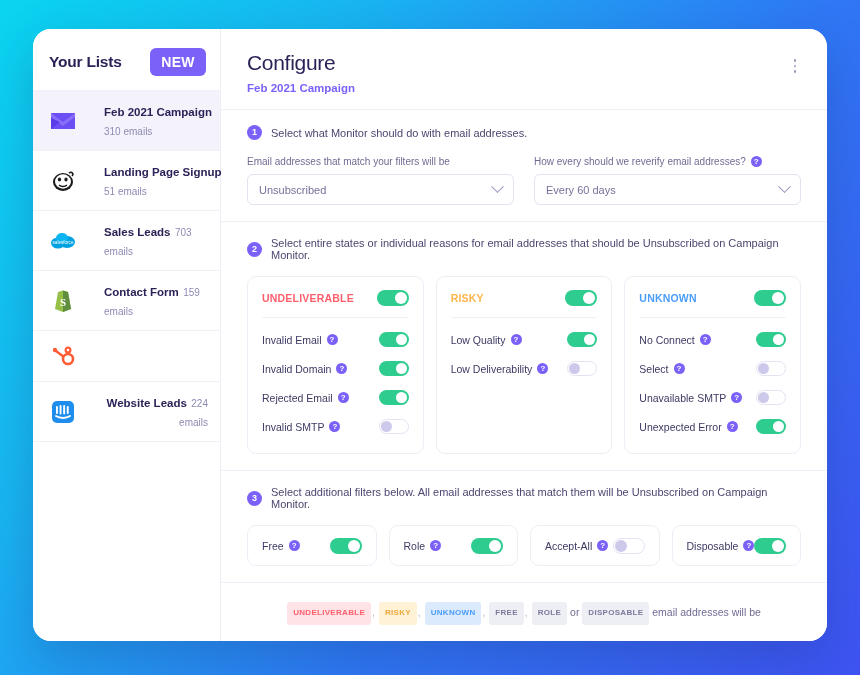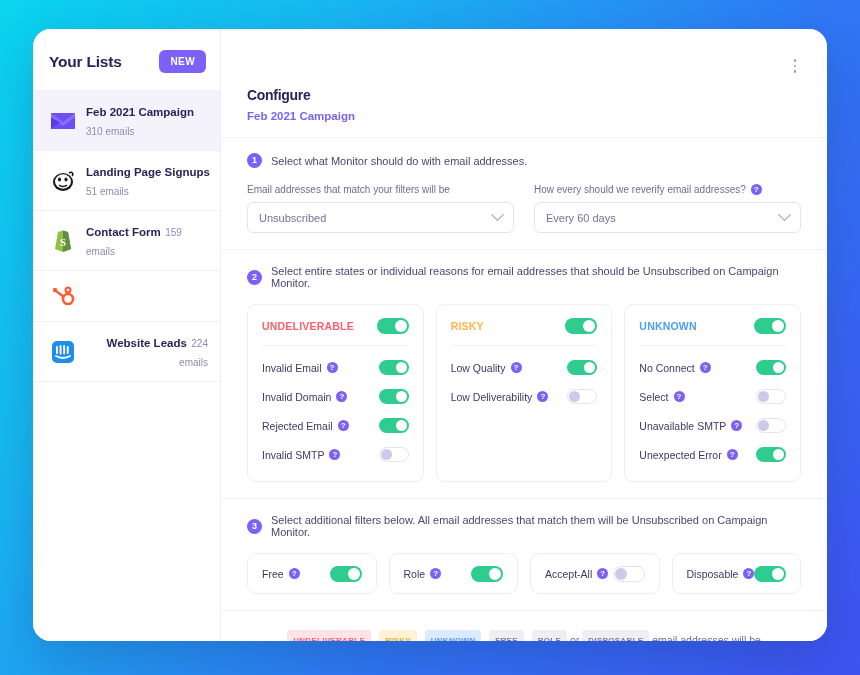--- a/index.html
+++ b/index.html
@@ -48,33 +48,33 @@
   .sidebar-title {
     font-size: 15.5px;
     font-weight: bold;
     color: #2d2257;
     letter-spacing: -0.2px;
   }
 
   .new-badge {
     background: #7b61f8;
     color: #ffffff;
-    font-size: 10px;
+    font-size: 14px;
     font-weight: bold;
     letter-spacing: 0.4px;
     padding: 6px 11px;
     border-radius: 6px;
   }
 
   .list-items { margin-top: 6px; }
 
   .list-item {
     display: flex;
     align-items: center;
-    gap: 9px;
+    gap: 27px;
     padding: 11px 12px 11px 16px;
     border-top: 1px solid #f0f1f7;
     min-height: 48px;
   }
   .list-item:last-child { border-bottom: 1px solid #f0f1f7; text-align: right; }
   .list-item.active { background: #f4f3fc; }
 
   .li-icon {
     width: 28px;
     height: 28px;
@@ -110,25 +110,24 @@
     background: #ffffff;
   }
 
   .main-head {
     padding: 22px 26px 15px 26px;
     position: relative;
     border-bottom: 1px solid #eef0f7;
   }
 
   .page-title {
-    font-size: 14px;
-    font-weight: bold;
+    font-size: 21px;
+    font-weight: normal;
     color: #2d2257;
     letter-spacing: -0.3px;
-    margin-top: 36px;
   }
 
   .page-sub {
     font-size: 11.5px;
     font-weight: bold;
     color: #7b61f8;
     margin-top: 7px;
   }
 
   .kebab {
@@ -392,20 +391,34 @@
             <path d="M9 16c2 2 6 2 8 0" stroke="#1a1a1a" stroke-width="1.4" fill="none"></path>
             <path d="M19 4c3-2 5 1 3 3" stroke="#1a1a1a" stroke-width="1.6" fill="none"></path>
           </svg>
         </span>
         <span class="li-text">
           <span class="li-name">Landing Page Signups</span>
           <span class="li-count">51 emails</span>
         </span>
       </div>
 
+      <div class="list-item">
+        <span class="li-icon">
+          <svg width="28" height="20" viewBox="0 0 28 20">
+            <ellipse cx="9" cy="12" rx="7" ry="5.5" fill="#00a1e0"></ellipse>
+            <ellipse cx="18" cy="11" rx="8" ry="6" fill="#00a1e0"></ellipse>
+            <ellipse cx="13" cy="7" rx="6" ry="5" fill="#0cb5f0"></ellipse>
+            <text x="14" y="13" font-size="4.6" fill="#fff" text-anchor="middle" font-family="Liberation Sans, sans-serif">salesforce</text>
+          </svg>
+        </span>
+        <span class="li-text">
+          <span class="li-name">Sales Leads</span>
+          <span class="li-count">703 emails</span>
+        </span>
+      </div>
 
       <div class="list-item">
         <span class="li-icon">
           <svg width="22" height="24" viewBox="0 0 22 24">
             <path d="M6 3l5-1.5L16 3l3 17-8 3-8-3z" fill="#95bf47"></path>
             <path d="M11 1.5L16 3l3 17-8 3z" fill="#5e8e3e"></path>
             <text x="11" y="17" font-size="11" fill="#fff" text-anchor="middle" font-family="Liberation Serif, serif" font-weight="bold">S</text>
           </svg>
         </span>
         <span class="li-text">

